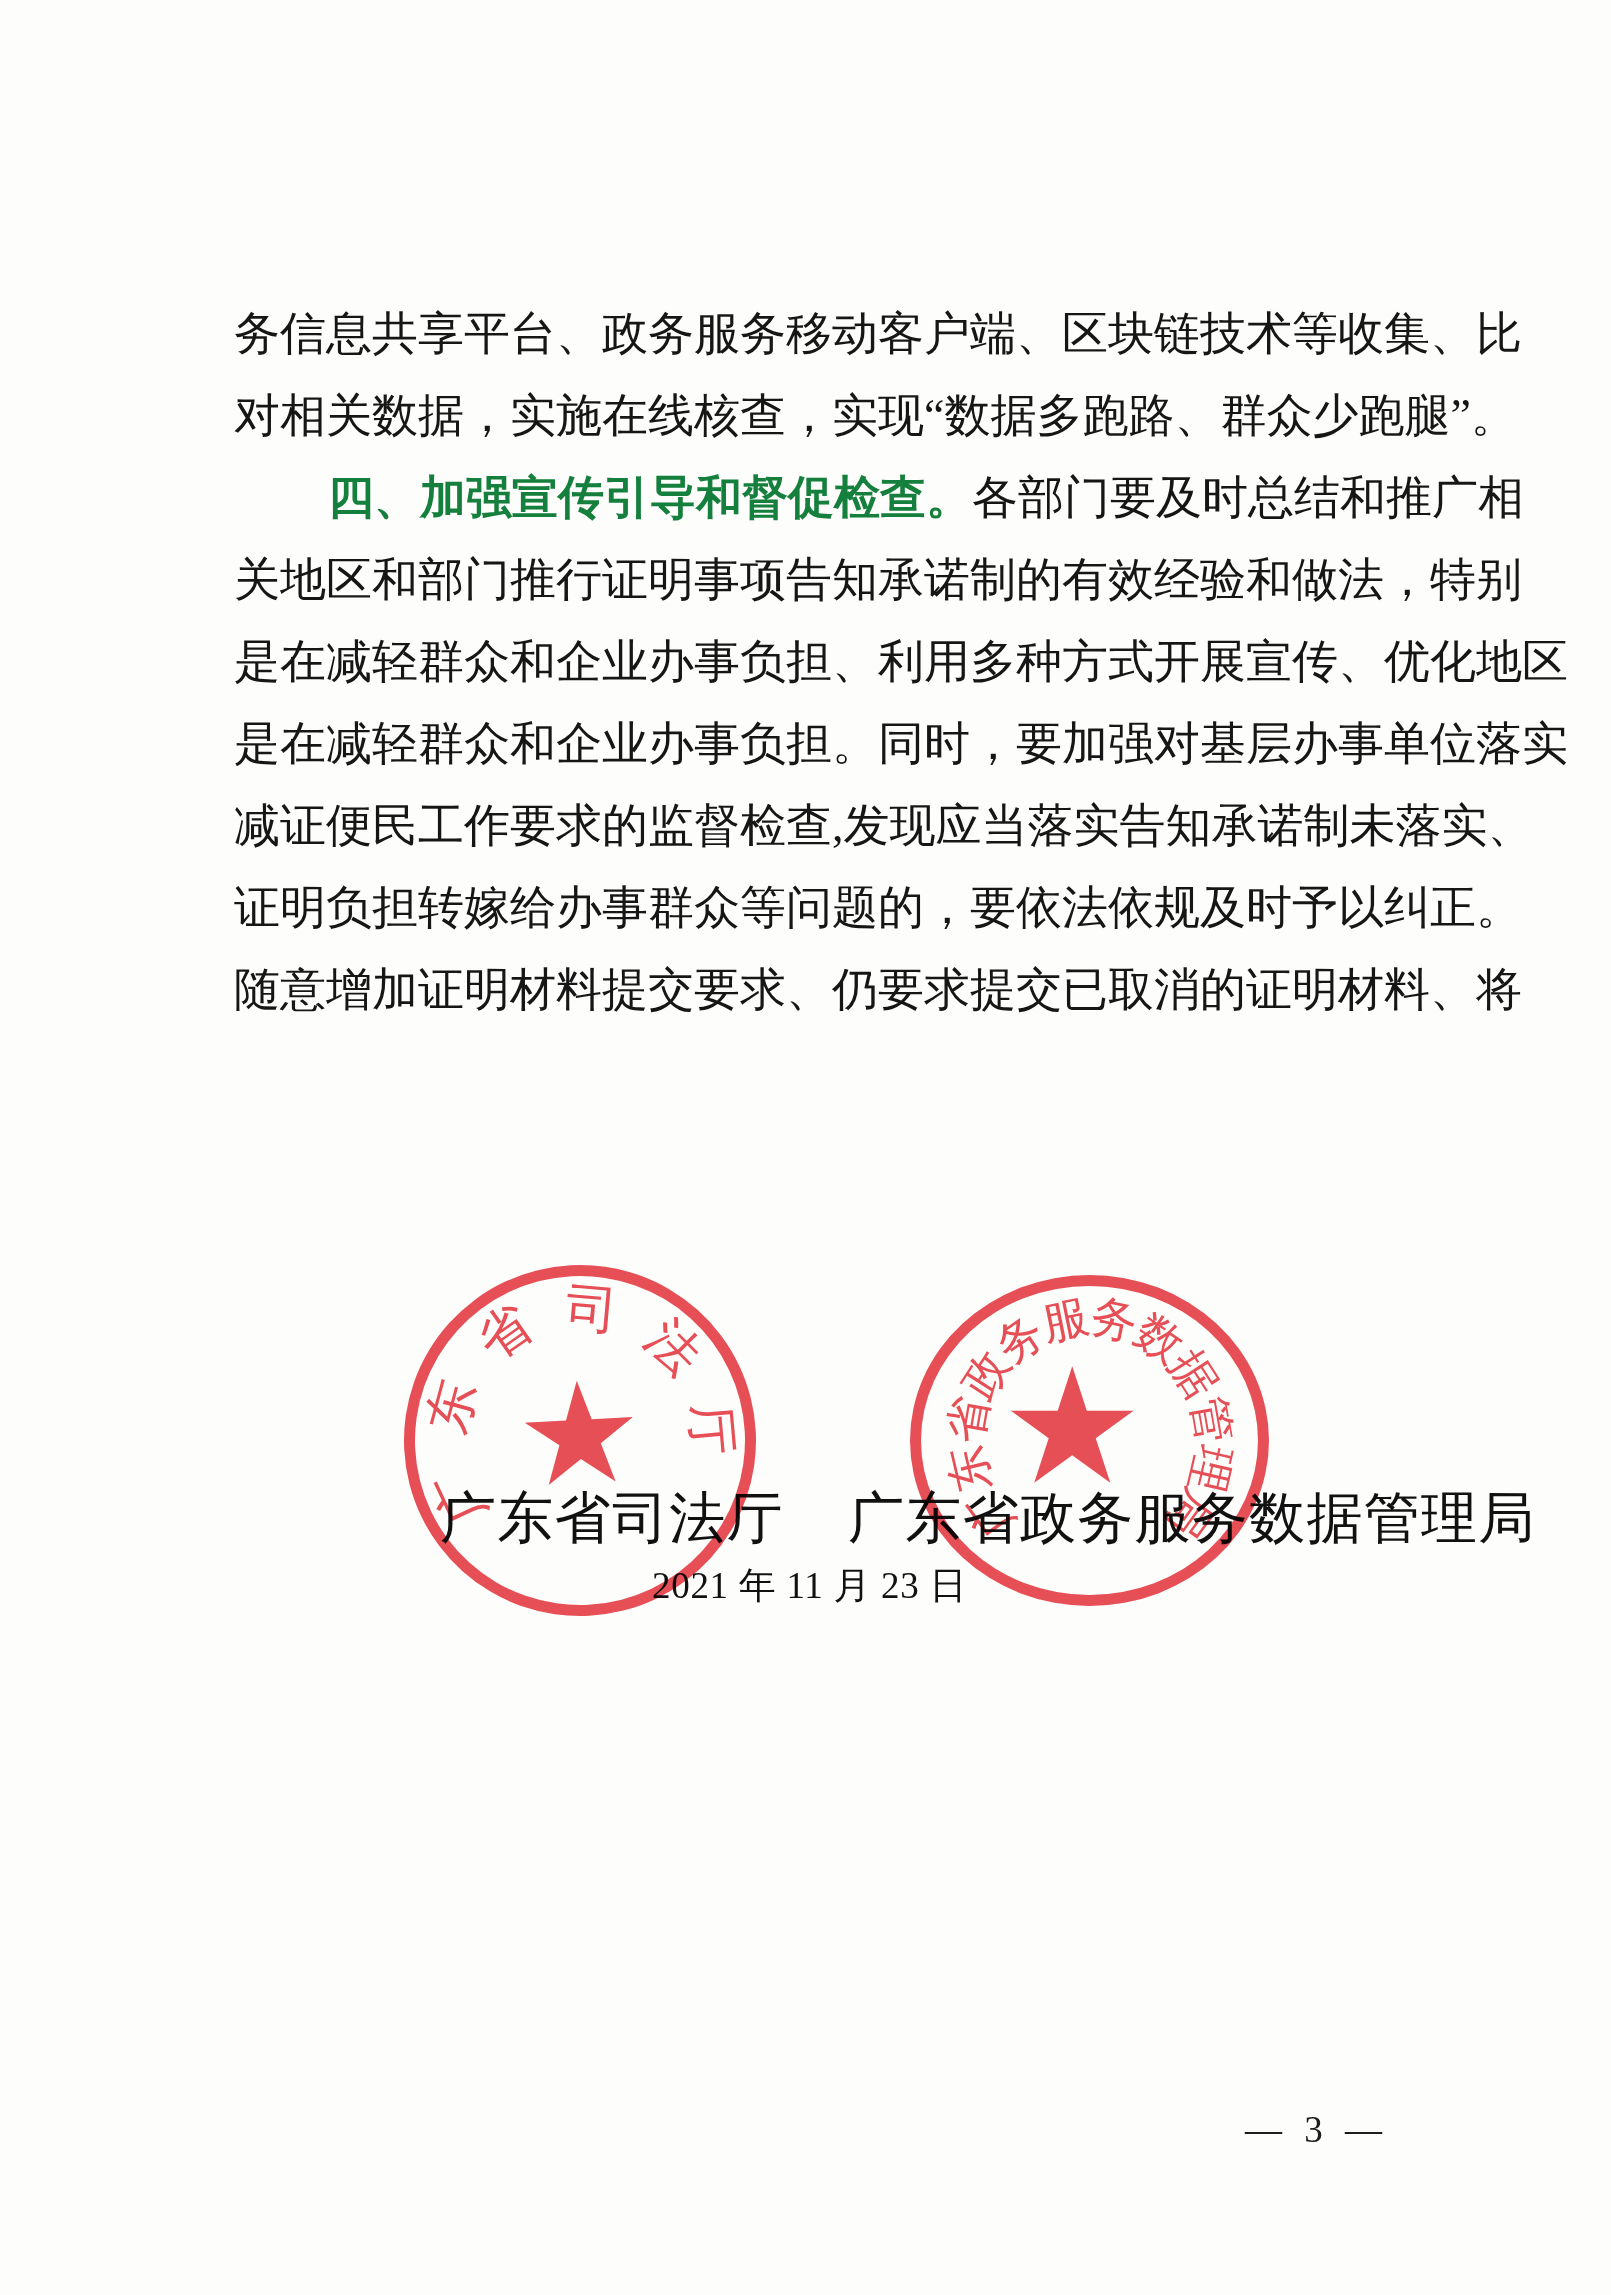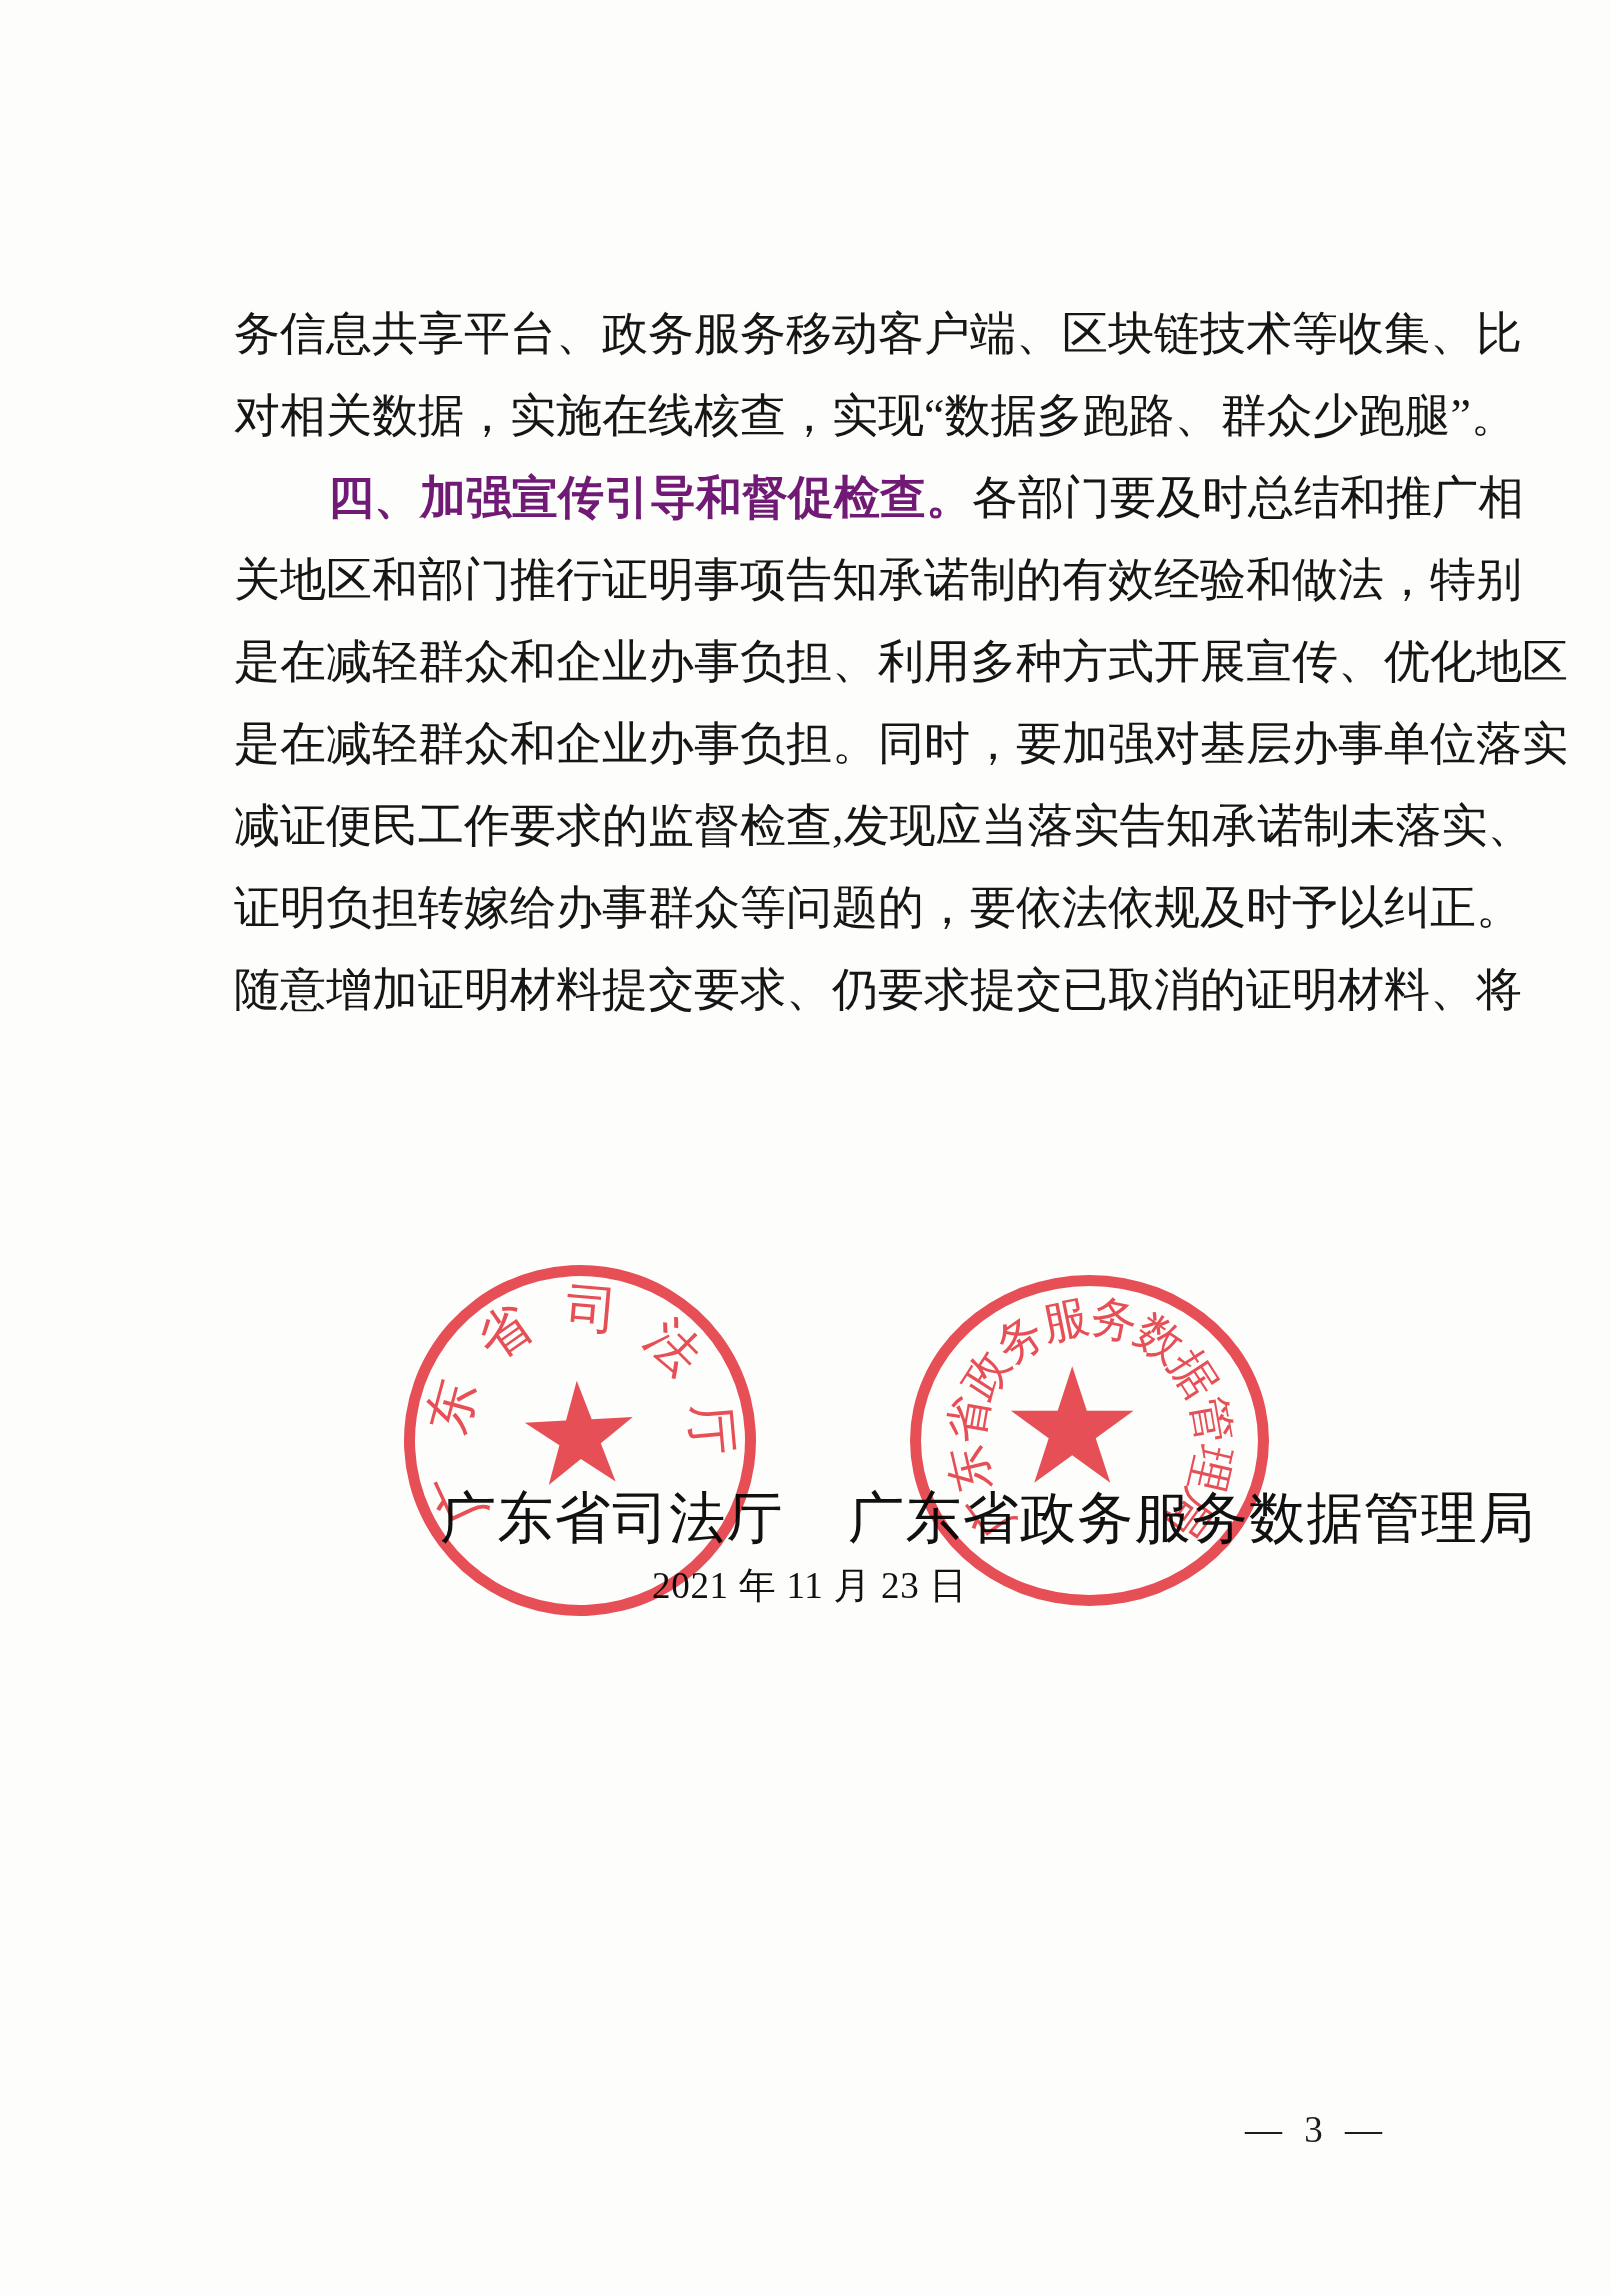--- a/index.html
+++ b/index.html
@@ -20,21 +20,21 @@
   }
   .line{
     text-align:justify;
     text-align-last:justify;
     height:82px;
     white-space:nowrap;
   }
   .line.indent{padding-left:94px;}
   .bold-run{
     font-weight:bold;
-    color:#701a75;
+    color:#15803d;
     font-family:Liberation Serif, serif;
   }
   
   .sig{
     position:absolute;
     font-size:56px;color:#111;
     letter-spacing:1.3px;
     white-space:nowrap;
     z-index:2;
   }

